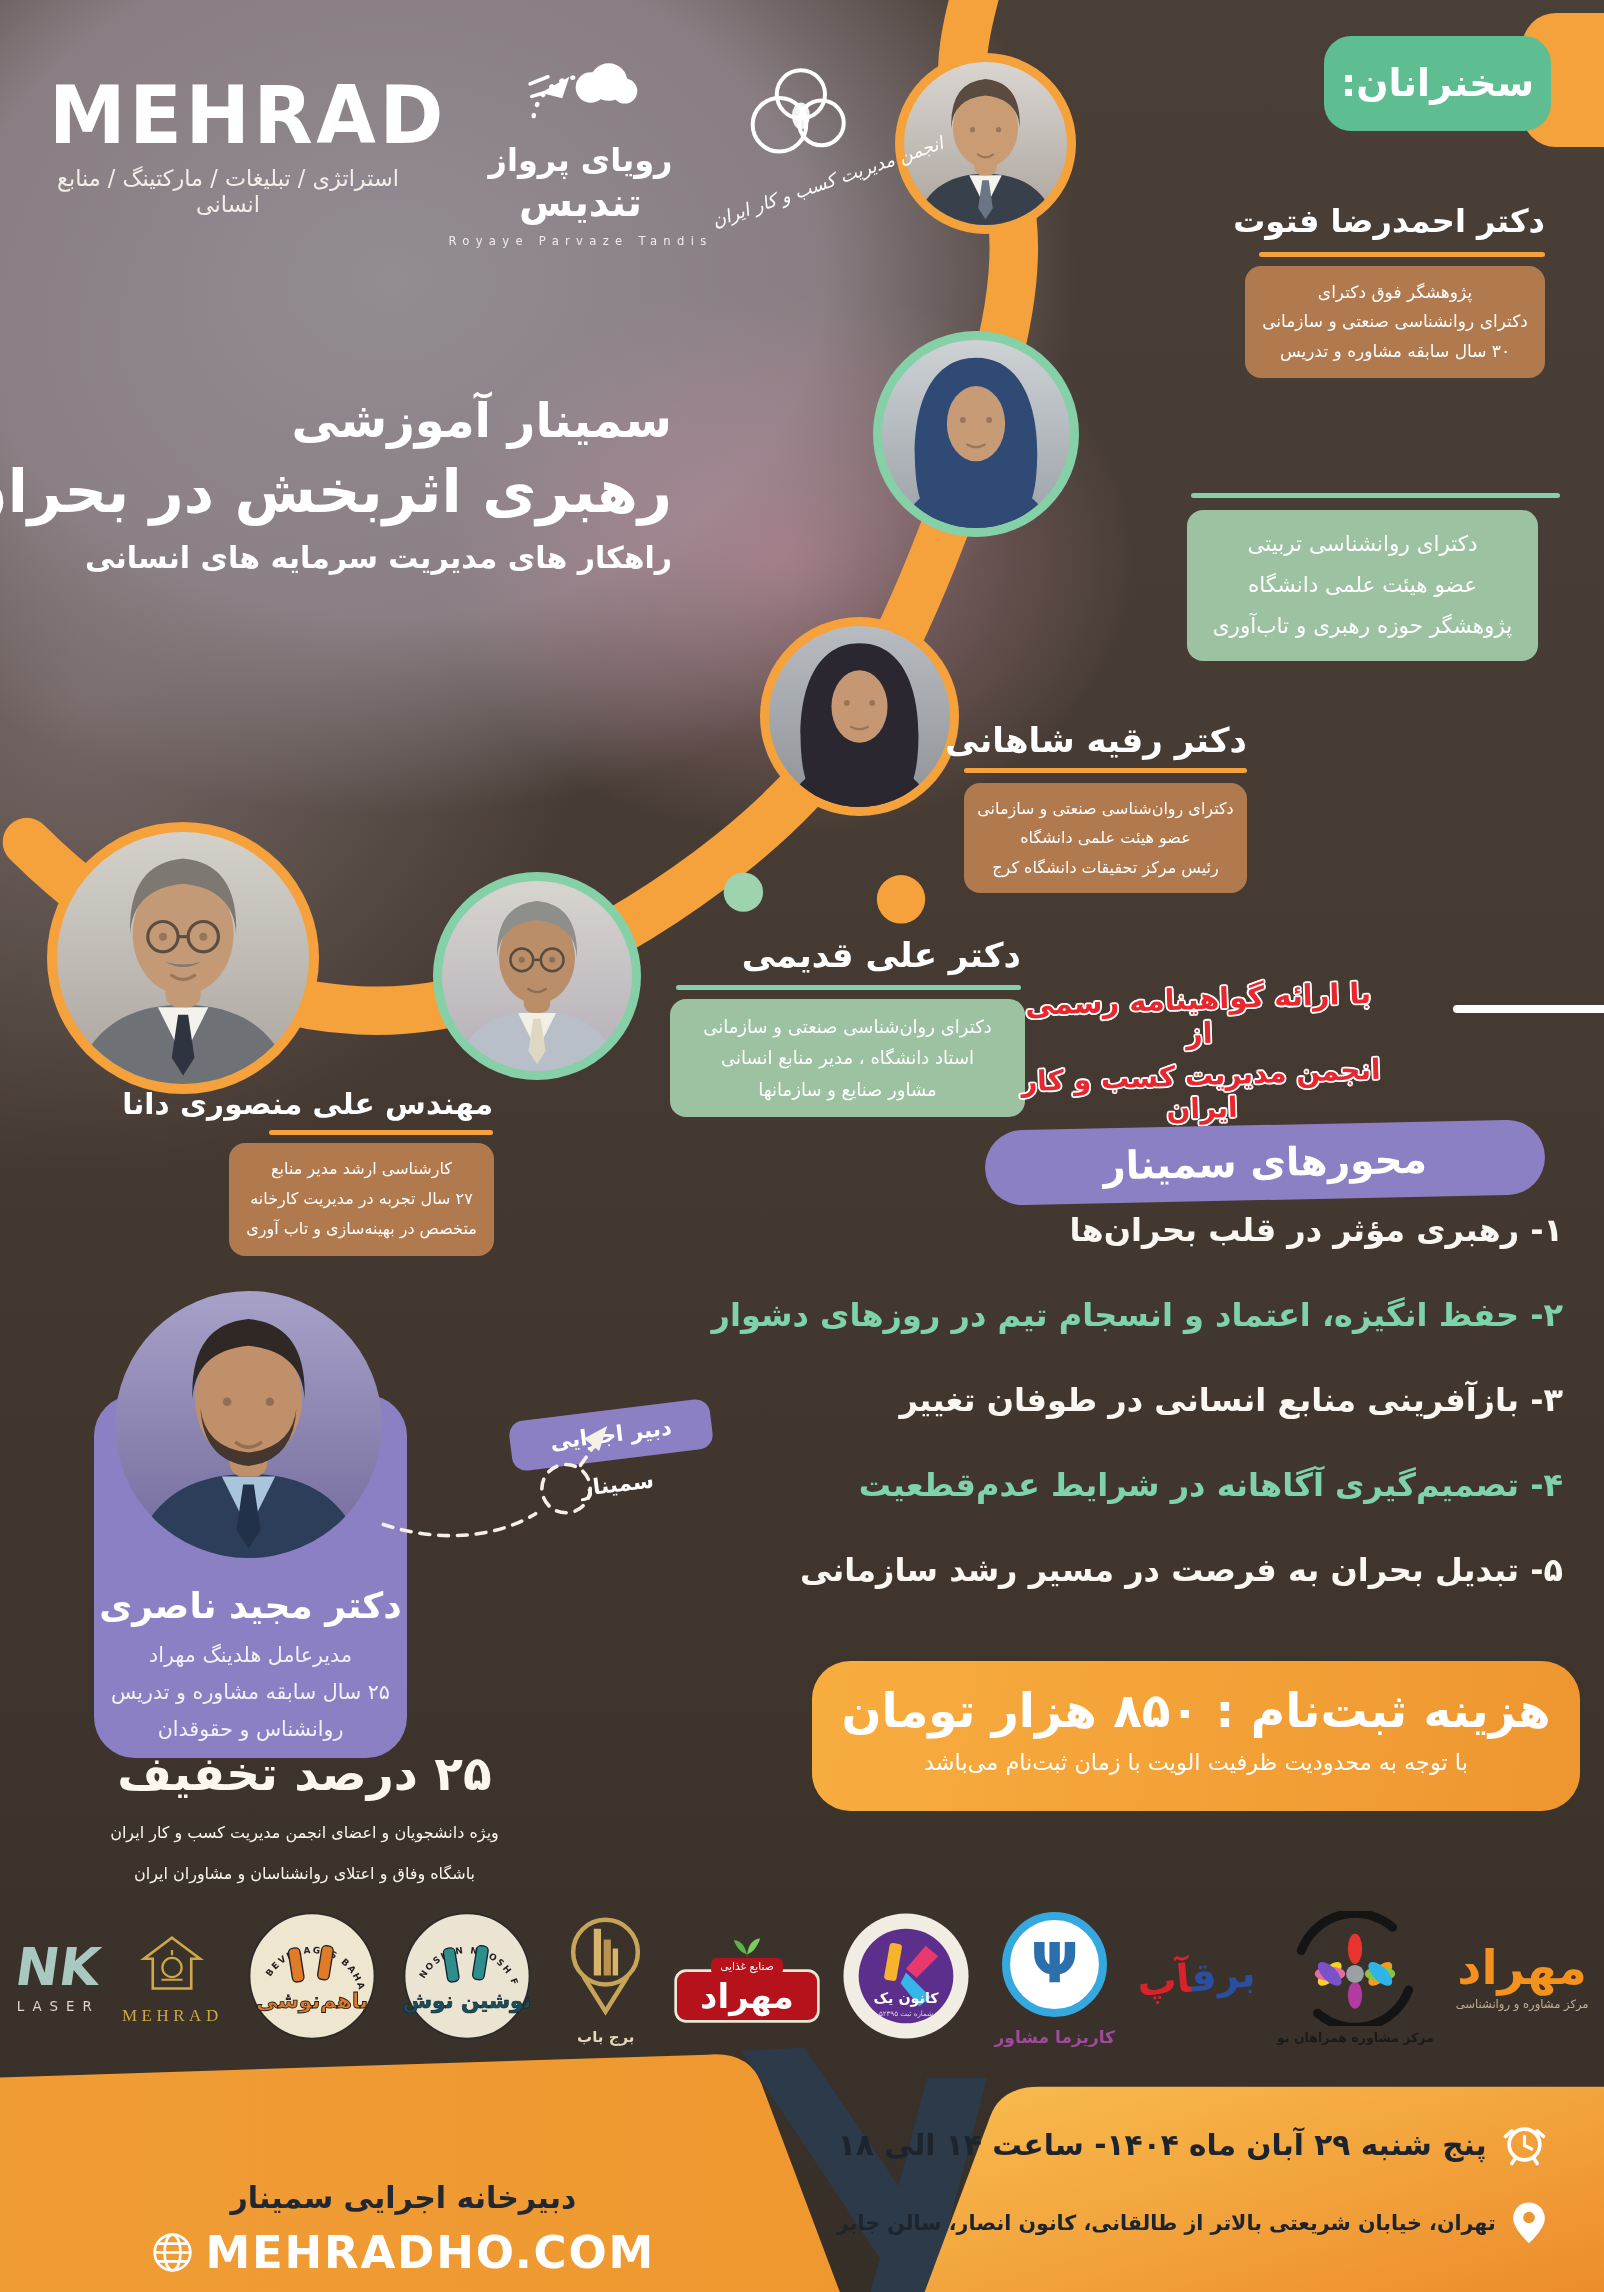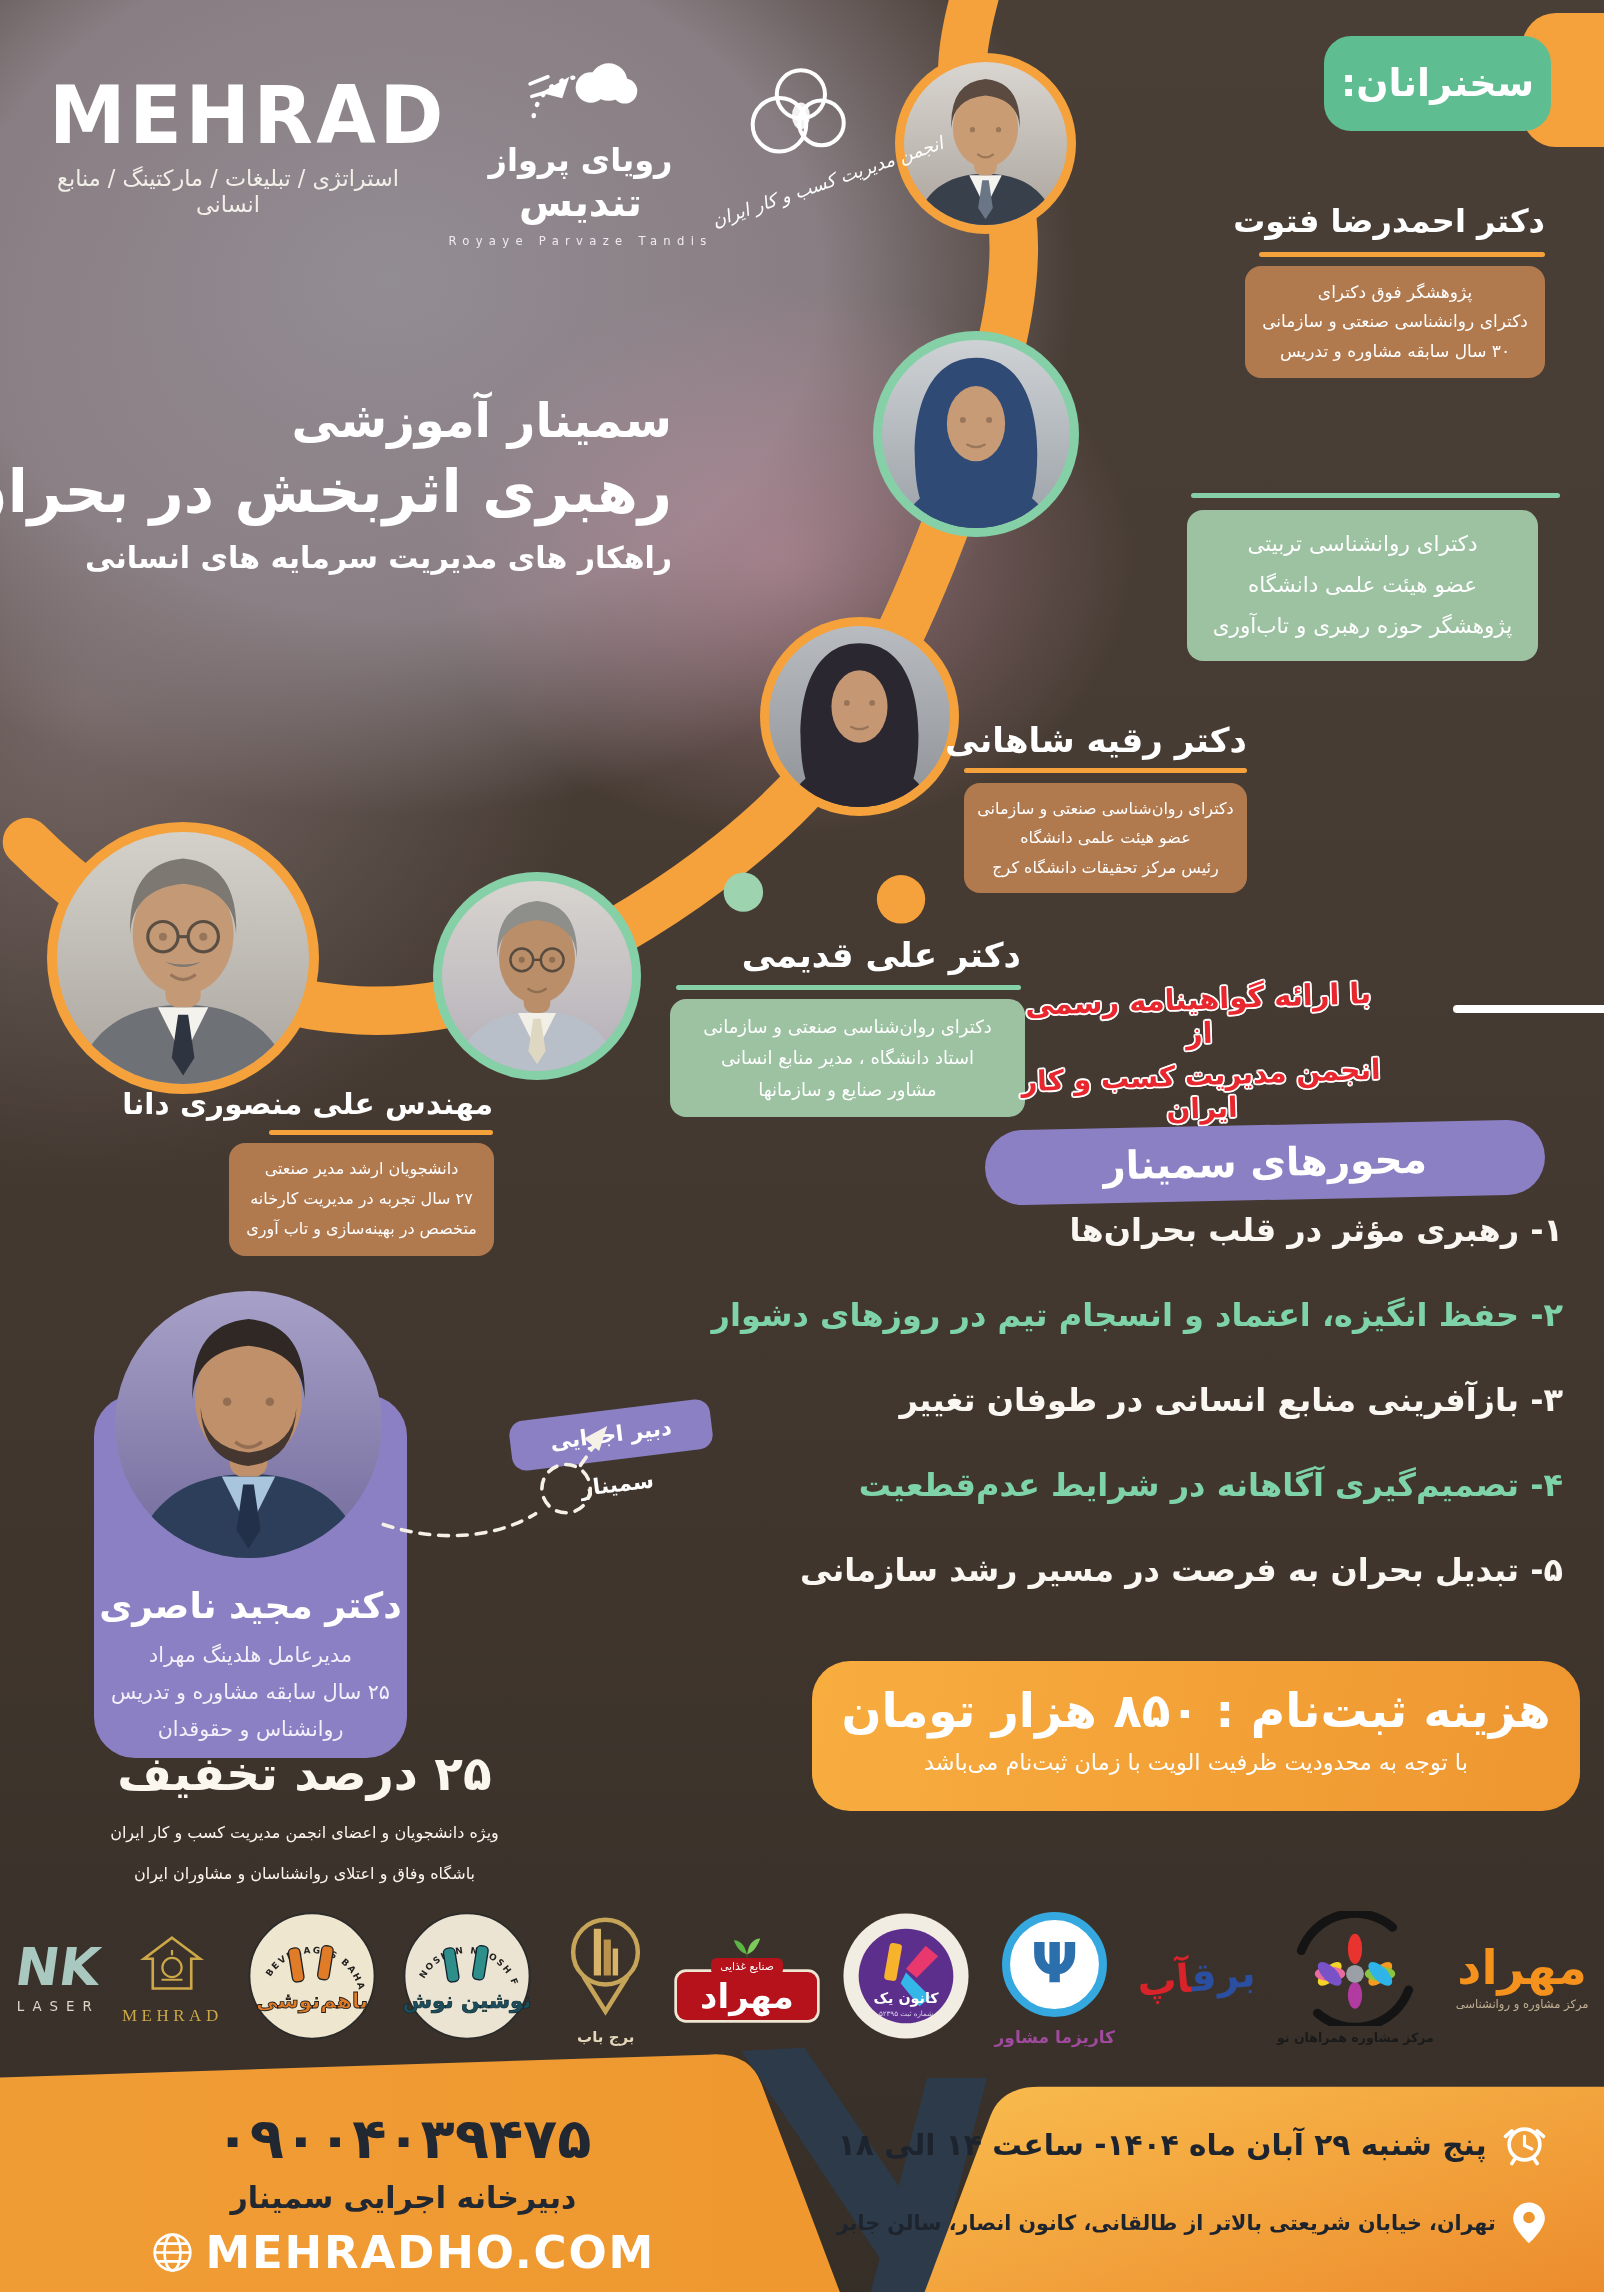--- a/index.html
+++ b/index.html
@@ -319,21 +319,21 @@
   <div class="dv c-mint s4l"></div>
   <div class="bio bg-sage s4b">
     <div>دکترای روان‌شناسی صنعتی و سازمانی</div>
     <div>استاد دانشگاه ، مدیر منابع انسانی</div>
     <div>مشاور صنایع و سازمانها</div>
   </div>
 
   <div class="name s5n">مهندس علی منصوری دانا</div>
   <div class="dv c-orange s5l"></div>
   <div class="bio bg-tan s5b">
-    <div>دانشجویان ارشد مدیر صنعتی</div>
+    <div>کارشناسی ارشد مدیر منابع</div>
     <div>۲۷ سال تجربه در مدیریت کارخانه</div>
     <div>متخصص در بهینه‌سازی و تاب آوری</div>
   </div>
 
   <div class="abs title">
     <div class="t1">سمینار آموزشی</div>
     <div class="t2">رهبری اثربخش در بحران</div>
     <div class="t3">راهکار های مدیریت سرمایه های انسانی</div>
   </div>
 
@@ -518,21 +518,20 @@
         <stop offset="0" stop-color="#f9bc4e"></stop>
           <stop offset="1" stop-color="#ec8c2c"></stop>
       </linearGradient>
     </defs>
     <polygon points="828,2290 898,2286 1085,2560 1008,2560" fill="#2c3a49"></polygon>
     <path d="M -10 2320 L 790 2294 Q 836 2290 850 2326 L 938 2560 L -10 2560 Z" fill="url(#gl)"></path>
     <polygon points="1035,2320 1102,2320 1040,2560 972,2560" fill="#2c3a49"></polygon>
     <path d="M 1792 2330 L 1160 2330 Q 1118 2330 1106 2362 L 1032 2560 L 1792 2560 Z" fill="url(#gr)"></path>
   </svg>
 
-  <div class="abs f-phone">۰۹۰۰۴۰۳۹۴۷۵</div>
   <div class="abs f-plabel">دبیرخانه اجرایی سمینار</div>
   <div class="abs f-site">
     <svg width="41" height="41" viewBox="-23 -23 46 46">
       <circle r="20" fill="none" stroke="#fff" stroke-width="3"></circle>
       <ellipse rx="9" ry="20" fill="none" stroke="#fff" stroke-width="3"></ellipse>
       <path d="M -20 0 L 20 0 M -17 -10 L 17 -10 M -17 10 L 17 10" stroke="#fff" stroke-width="3"></path>
     </svg>
     <span>MEHRADHO.COM</span>
   </div>
   <div class="f-row f-row1">

